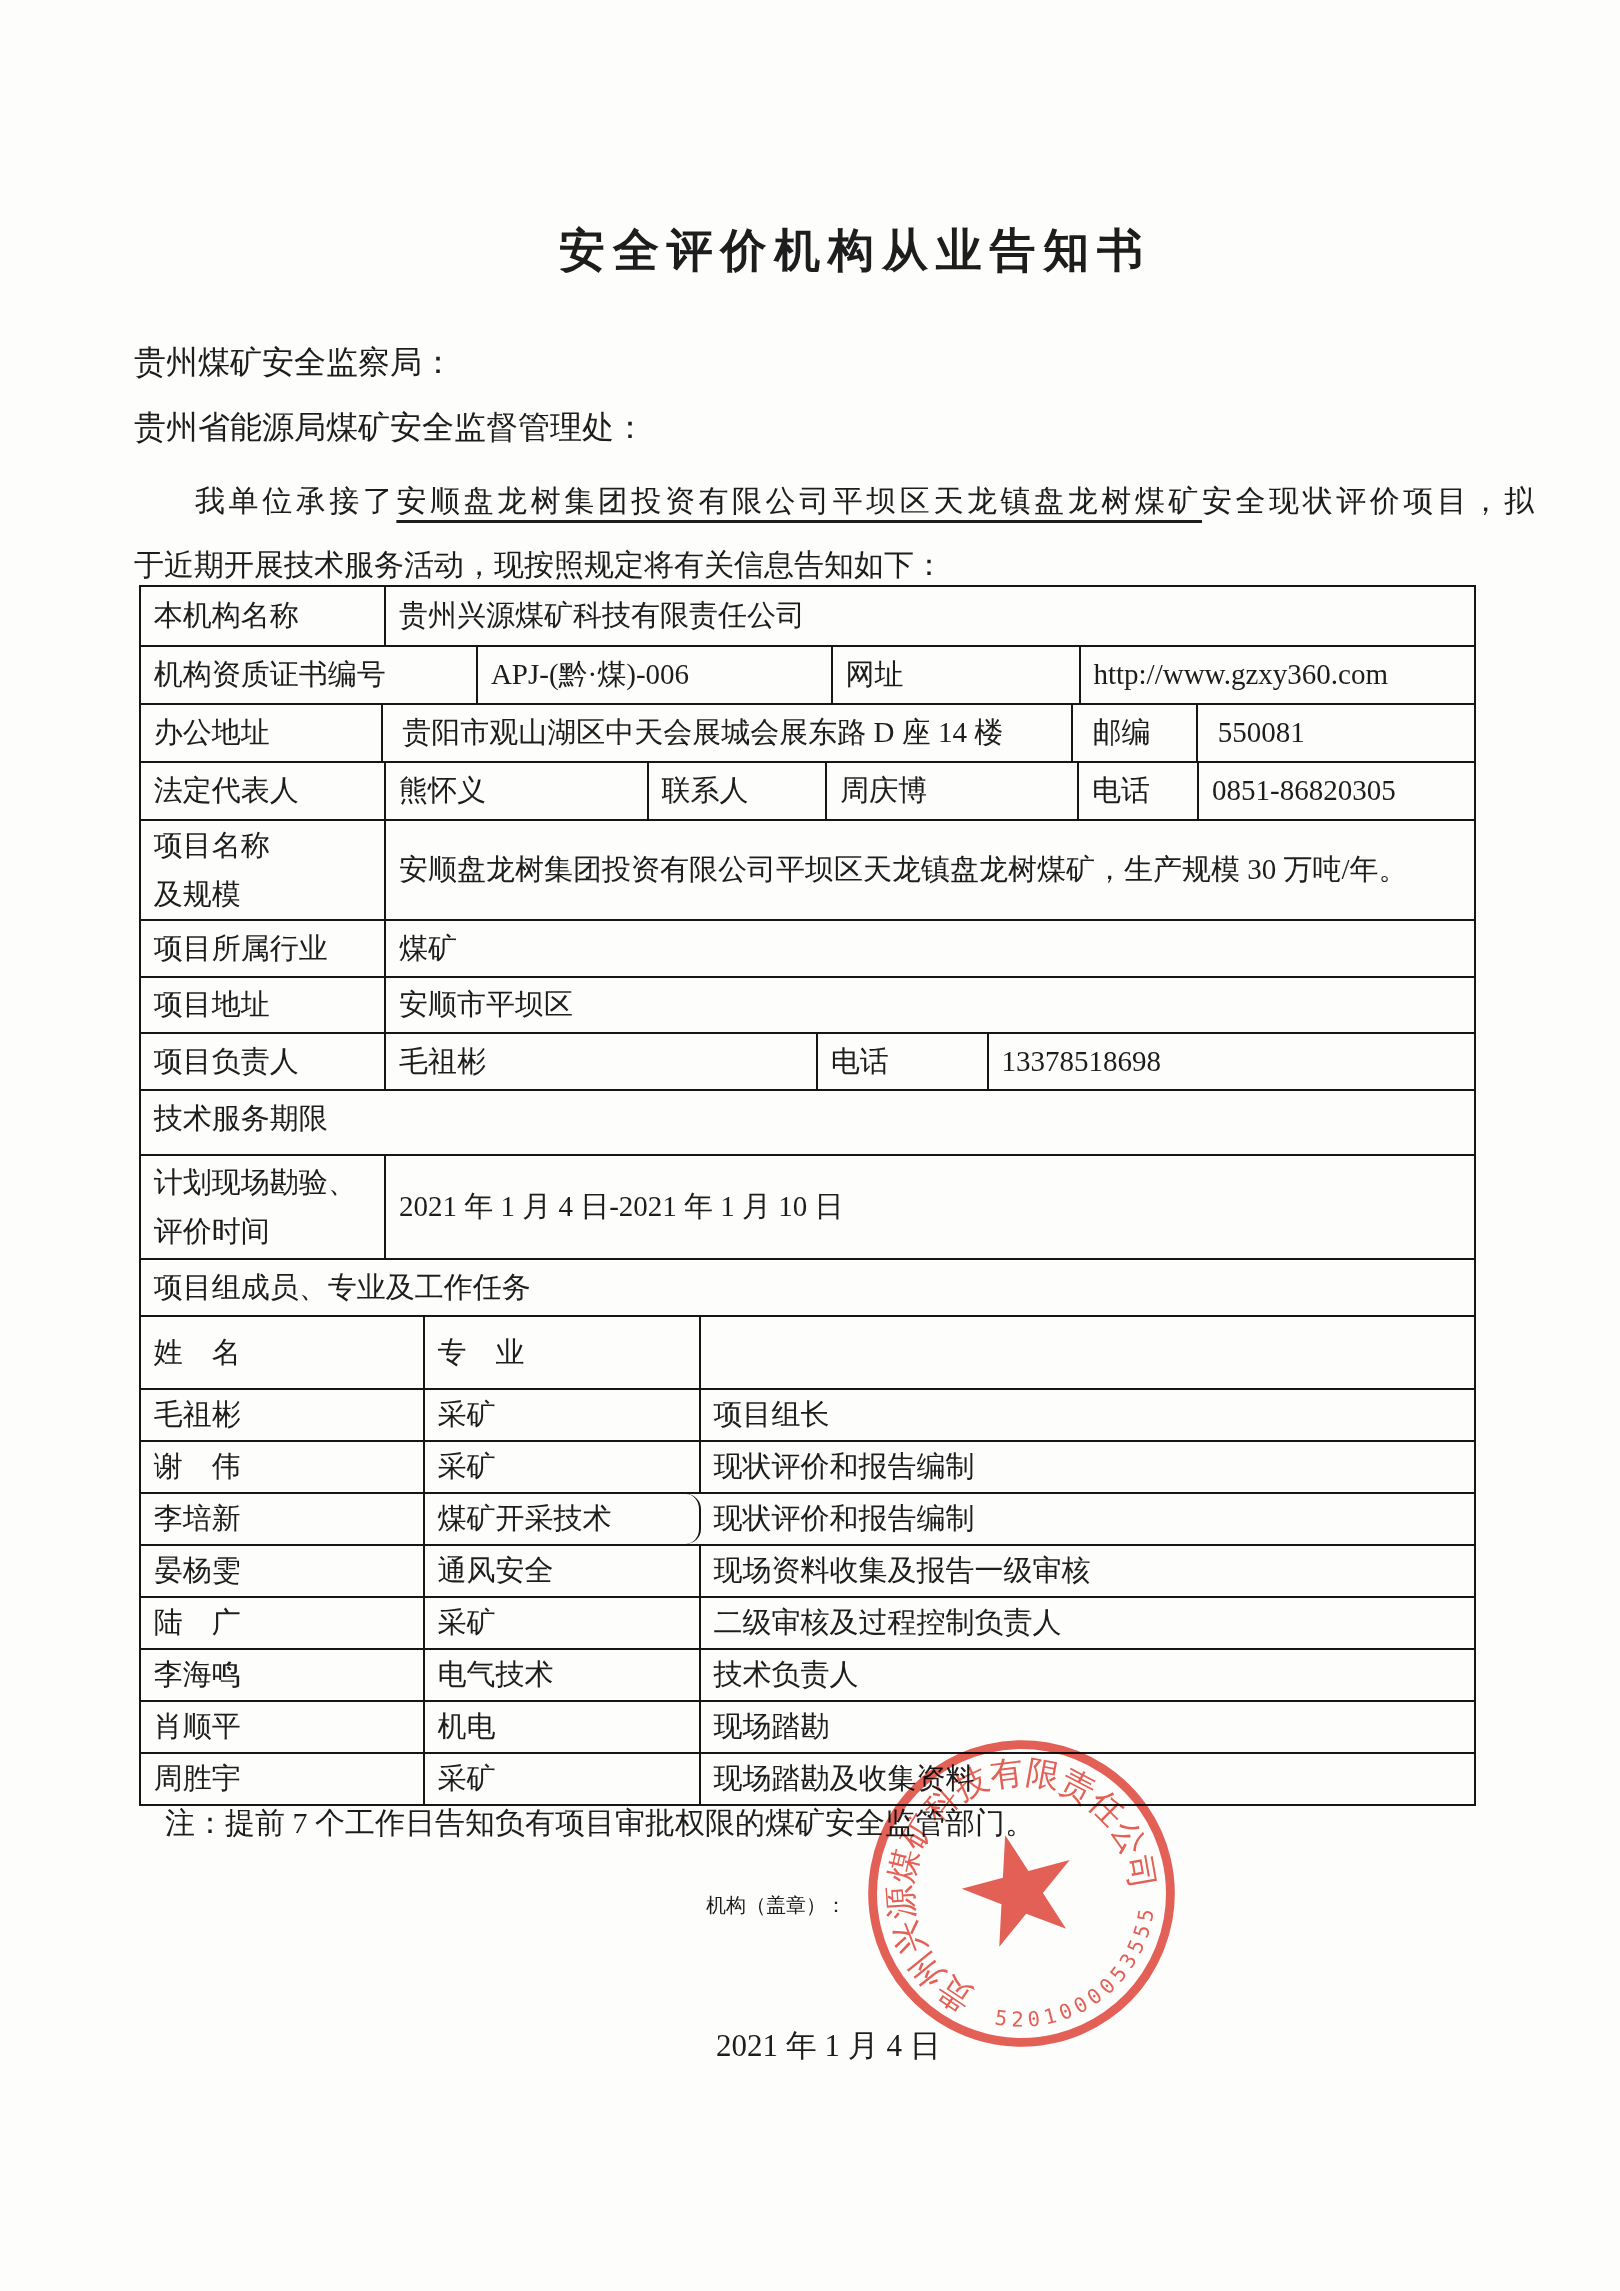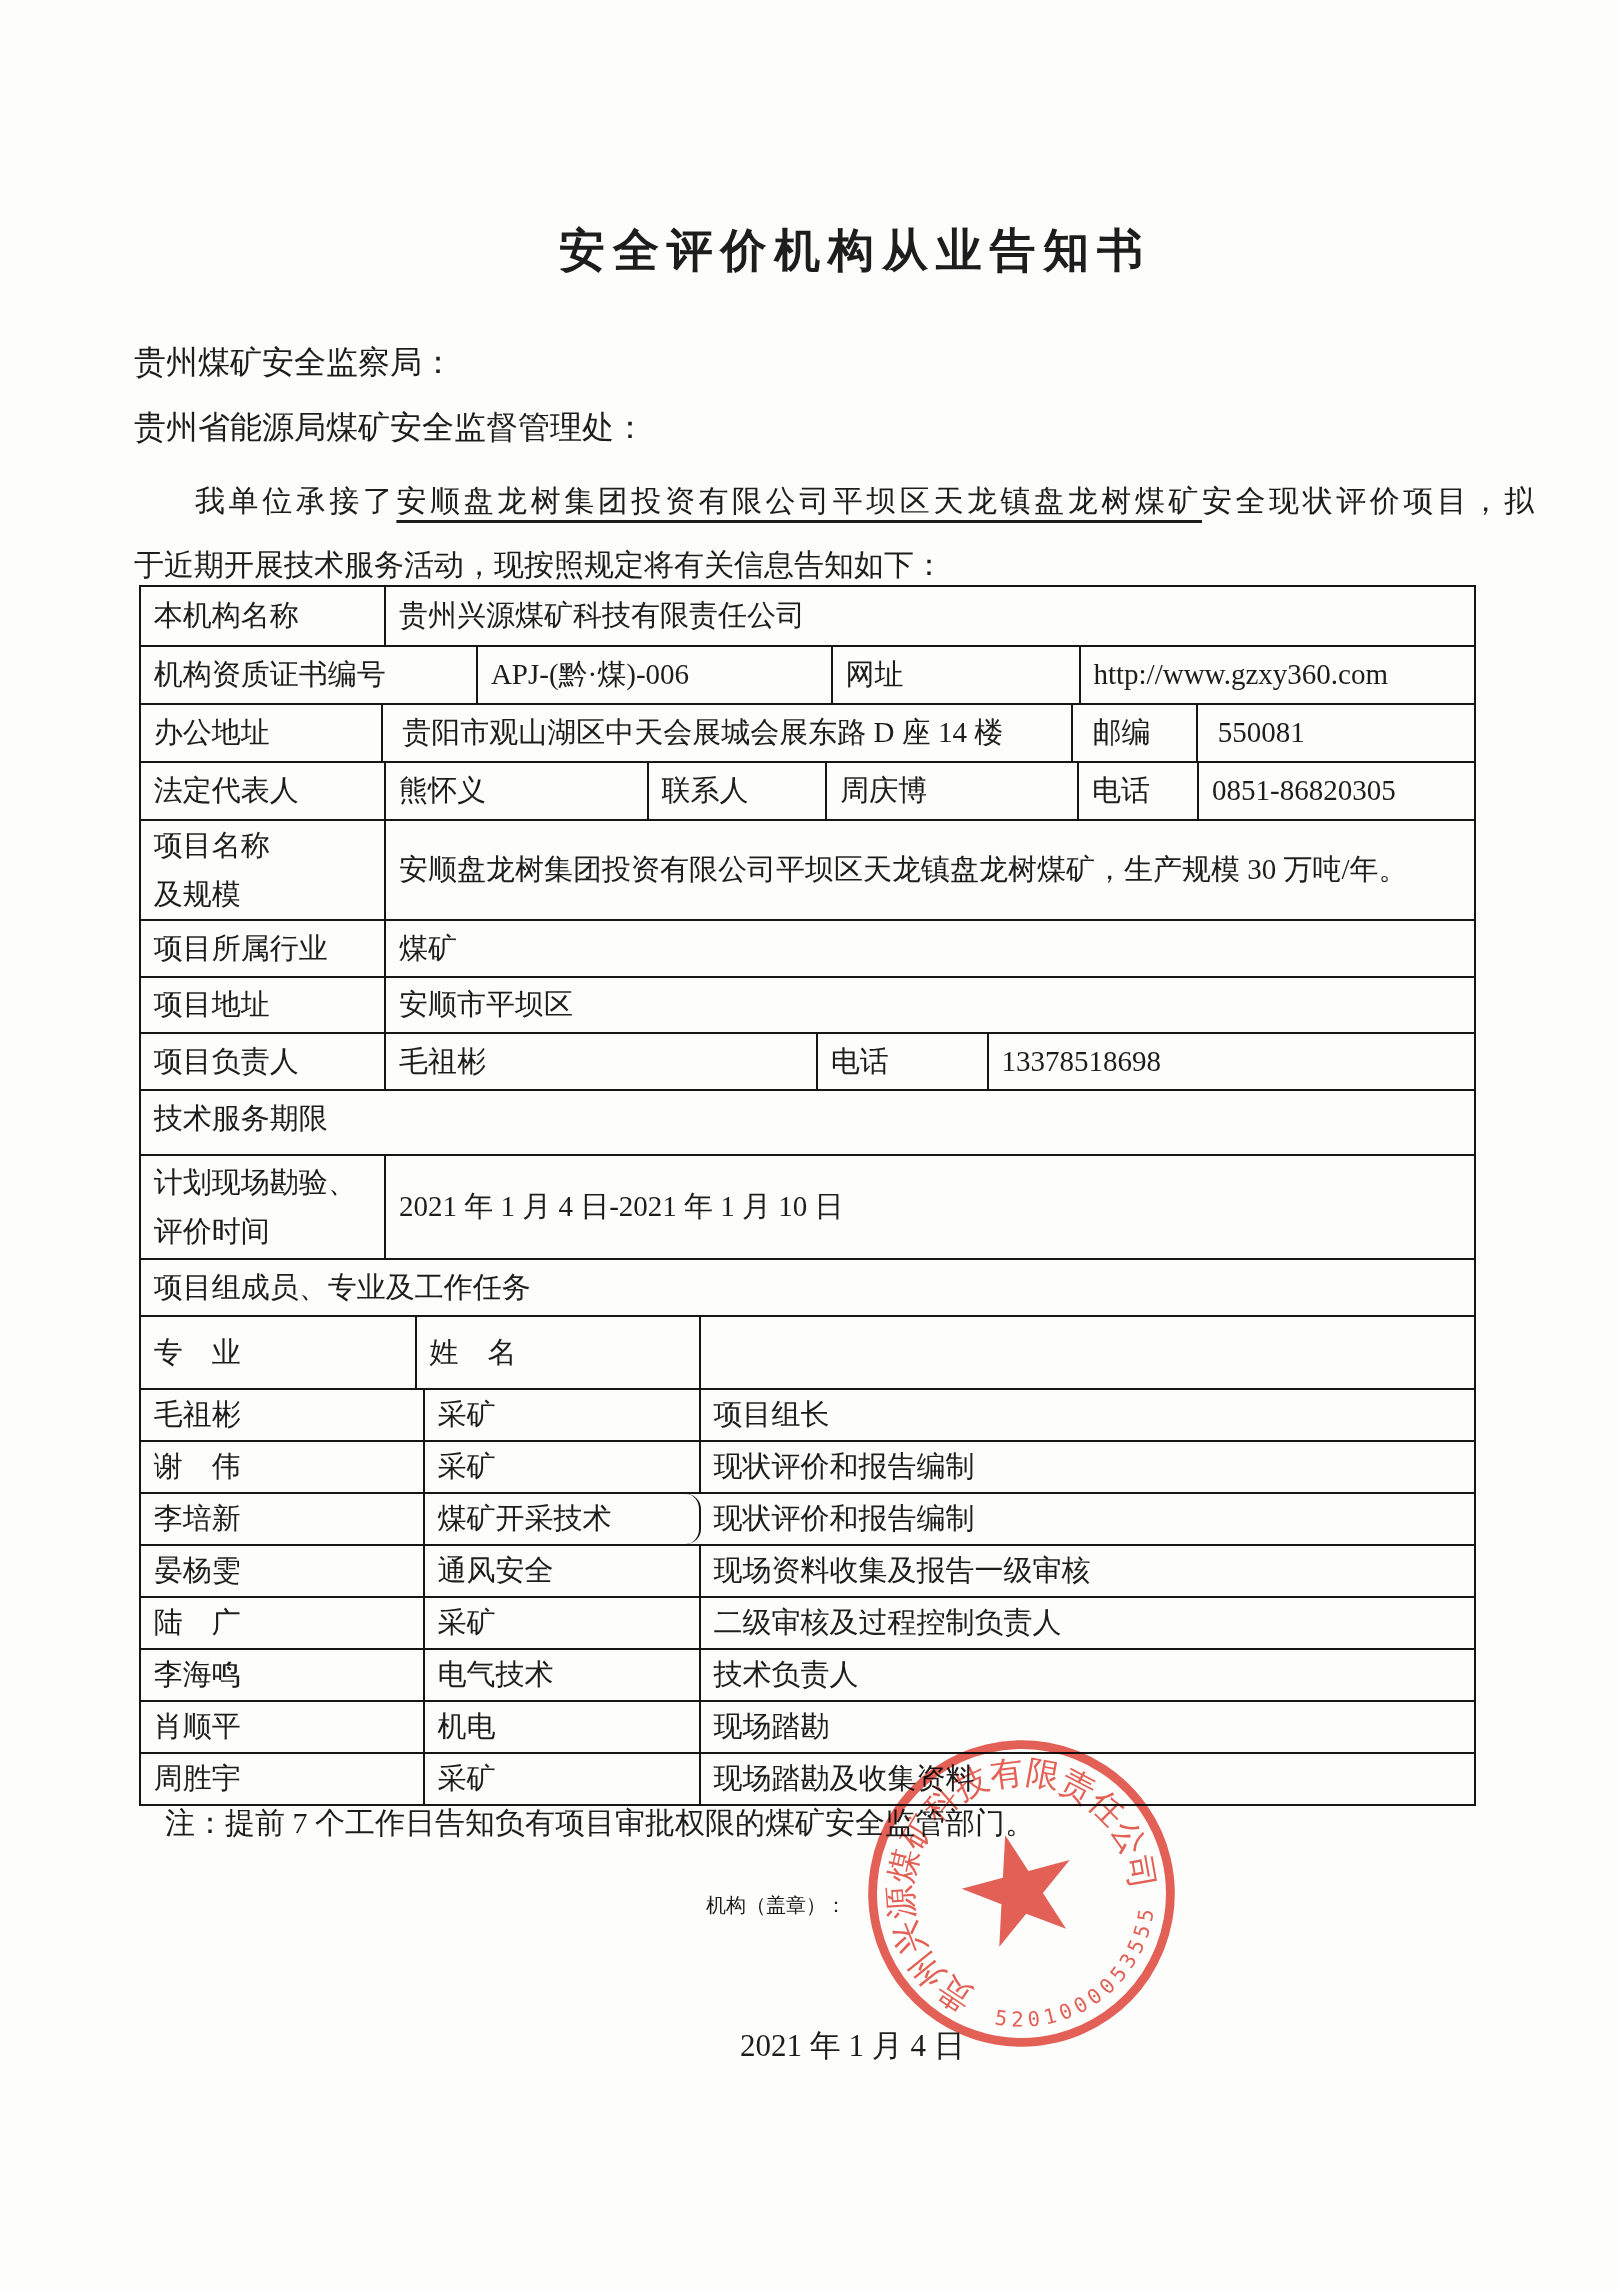--- a/index.html
+++ b/index.html
@@ -39,21 +39,21 @@
     box-sizing:border-box;display:flex;align-items:center;
     padding:2px 7.8px 2px 12.7px;
     font-size:29px;line-height:1.7;
     border-right:2.5px solid #161616;
     white-space:pre-line;
     overflow:hidden;
   }
   .t-cell:last-child{border-right:none;}
   .note-line{position:absolute;left:165px;top:1803px;font-size:30px;}
   .stamp-label{position:absolute;left:706px;top:1892px;font-size:20px;}
-  .date-line{position:absolute;left:740px;top:2025px;font-size:31px;}
+  .date-line{position:absolute;left:716px;top:2025px;font-size:31px;}
   .seal{
     position:absolute;left:855px;top:1727px;width:333px;height:333px;
     mix-blend-mode:multiply;opacity:0.87;
   }
   .seal text{font-family:"Liberation Serif","DejaVu Serif",serif;}
   .seal .seal-num{font-family:"DejaVu Sans Mono",monospace;}
 </style>
 </head>
 <body>
 
@@ -118,22 +118,22 @@
       </div>
       <div class="t-row" style="height: 104px; margin-top: 8px;">
         <div class="t-cell" style="width: 18.4%;">计划现场勘验、
 评价时间</div>
         <div class="t-cell" style="width: 81.6%;">2021 年 1 月 4 日-2021 年 1 月 10 日</div>
       </div>
       <div class="t-row" style="height: 57px;">
         <div class="t-cell" style="width: 100%;">项目组成员、专业及工作任务</div>
       </div>
       <div class="t-row" style="height: 73px;">
+        <div class="t-cell" style="width: 21.3%;">姓　名</div>
         <div class="t-cell" style="width: 20.7%;">专　业</div>
-        <div class="t-cell" style="width: 21.3%;">姓　名</div>
         <div class="t-cell" style="width: 58%;"></div>
       </div>
       <div class="t-row" style="height: 52px;">
         <div class="t-cell" style="width: 21.3%;">毛祖彬</div>
         <div class="t-cell" style="width: 20.7%;">采矿</div>
         <div class="t-cell" style="width: 58%;">项目组长</div>
       </div>
       <div class="t-row" style="height: 52px;">
         <div class="t-cell" style="width: 21.3%;">谢　伟</div>
         <div class="t-cell" style="width: 20.7%;">采矿</div>

